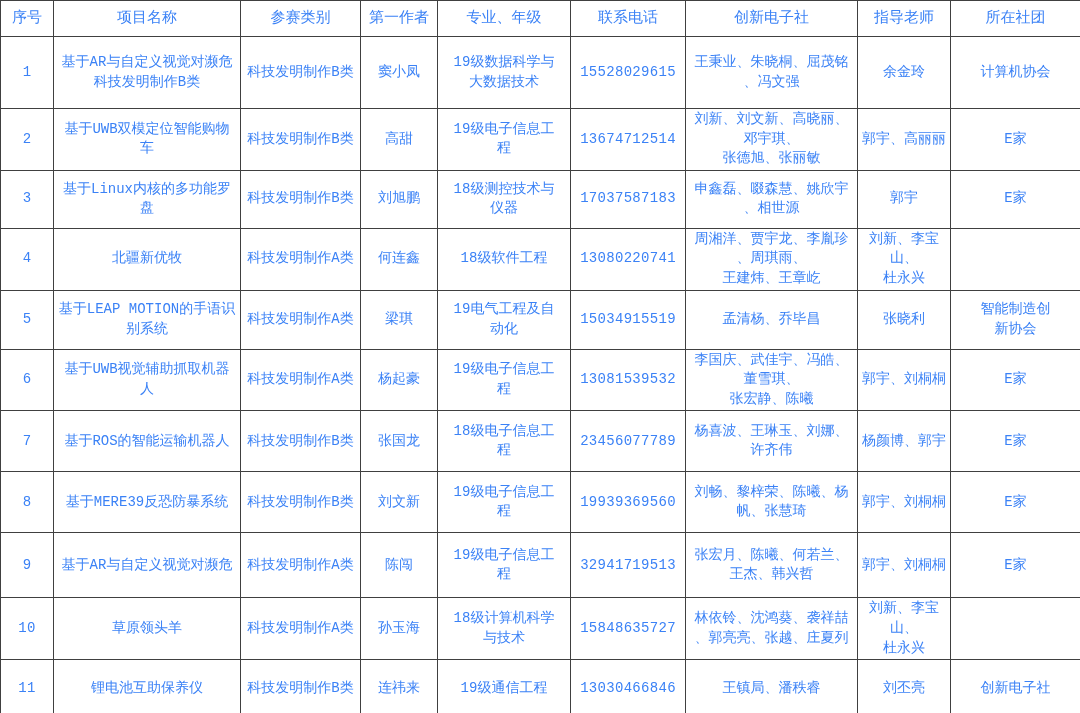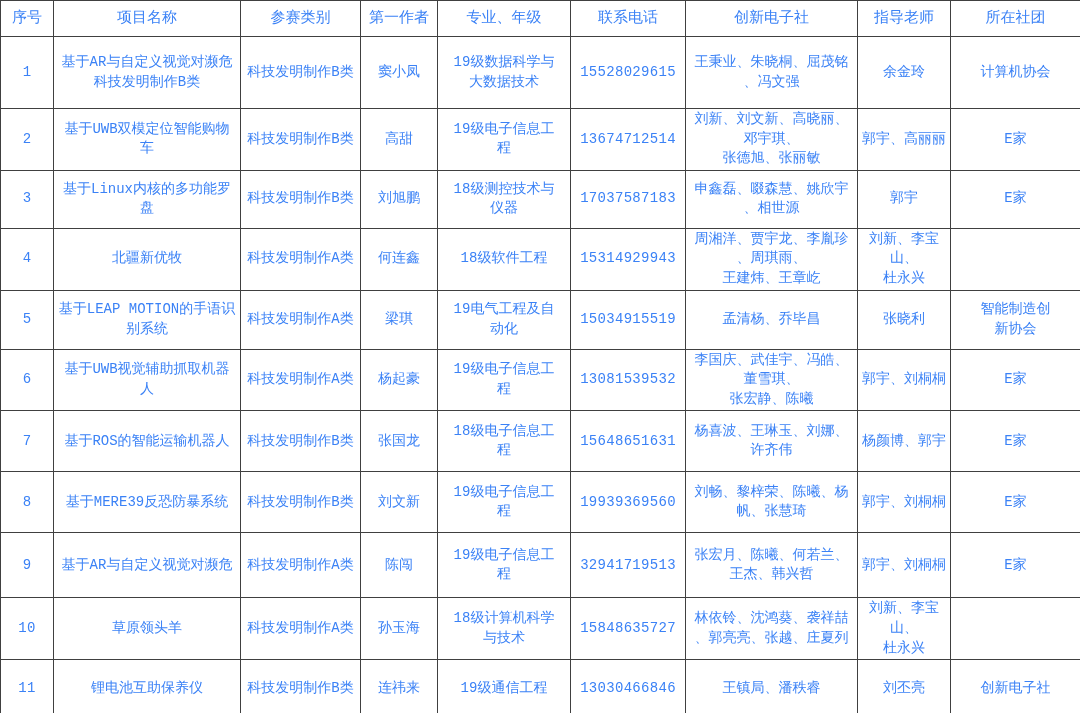--- a/index.html
+++ b/index.html
@@ -115,21 +115,21 @@
 、相世源</td>
           <td class="cell-advisors">郭宇</td>
           <td class="cell-club">E家</td>
         </tr>
         <tr style="height: 61px;">
           <td class="cell-no">4</td>
           <td class="cell-project">北疆新优牧</td>
           <td class="cell-category">科技发明制作A类</td>
           <td class="cell-author">何连鑫</td>
           <td class="cell-major">18级软件工程</td>
-          <td class="cell-phone">15314929943</td>
+          <td class="cell-phone">13080220741</td>
           <td class="cell-others">周湘洋、贾宇龙、李胤珍
 、周琪雨、
 王建炜、王章屹</td>
           <td class="cell-advisors">刘新、李宝山、
 杜永兴</td>
           <td class="cell-club"></td>
         </tr>
         <tr style="height: 59px;">
           <td class="cell-no">5</td>
           <td class="cell-project">基于LEAP MOTION的手语识
@@ -159,21 +159,21 @@
           <td class="cell-advisors">郭宇、刘桐桐</td>
           <td class="cell-club">E家</td>
         </tr>
         <tr style="height: 61px;">
           <td class="cell-no">7</td>
           <td class="cell-project">基于ROS的智能运输机器人</td>
           <td class="cell-category">科技发明制作B类</td>
           <td class="cell-author">张国龙</td>
           <td class="cell-major">18级电子信息工
 程</td>
-          <td class="cell-phone">15648651631</td>
+          <td class="cell-phone">23456077789</td>
           <td class="cell-others">杨喜波、王琳玉、刘娜、
 许齐伟</td>
           <td class="cell-advisors">杨颜博、郭宇</td>
           <td class="cell-club">E家</td>
         </tr>
         <tr style="height: 61px;">
           <td class="cell-no">8</td>
           <td class="cell-project">基于MERE39反恐防暴系统</td>
           <td class="cell-category">科技发明制作B类</td>
           <td class="cell-author">刘文新</td>

